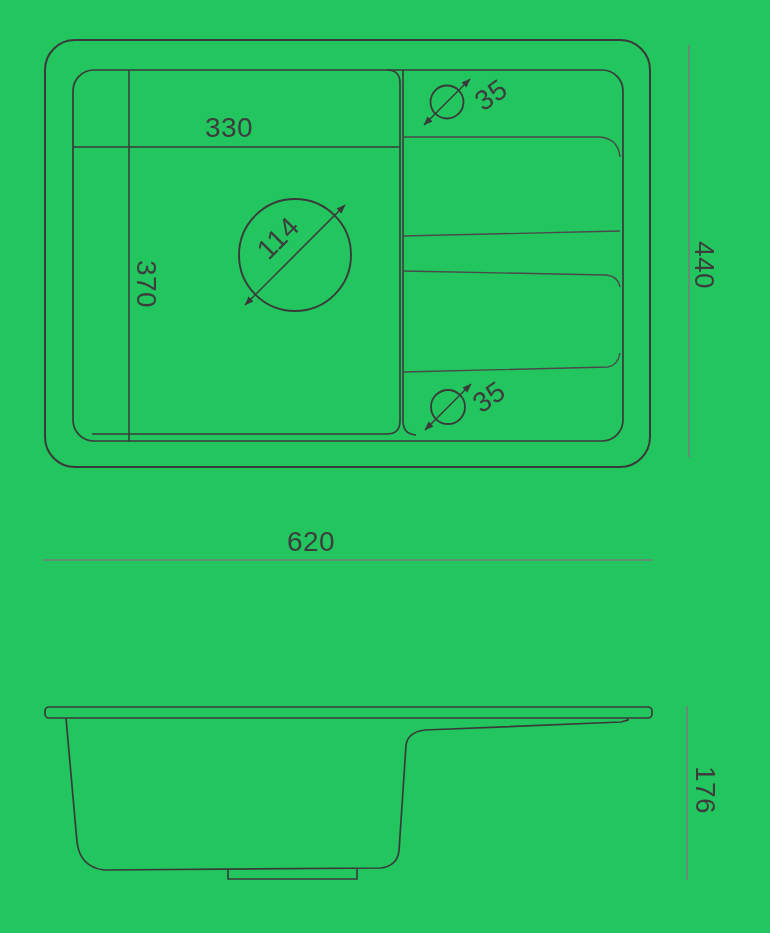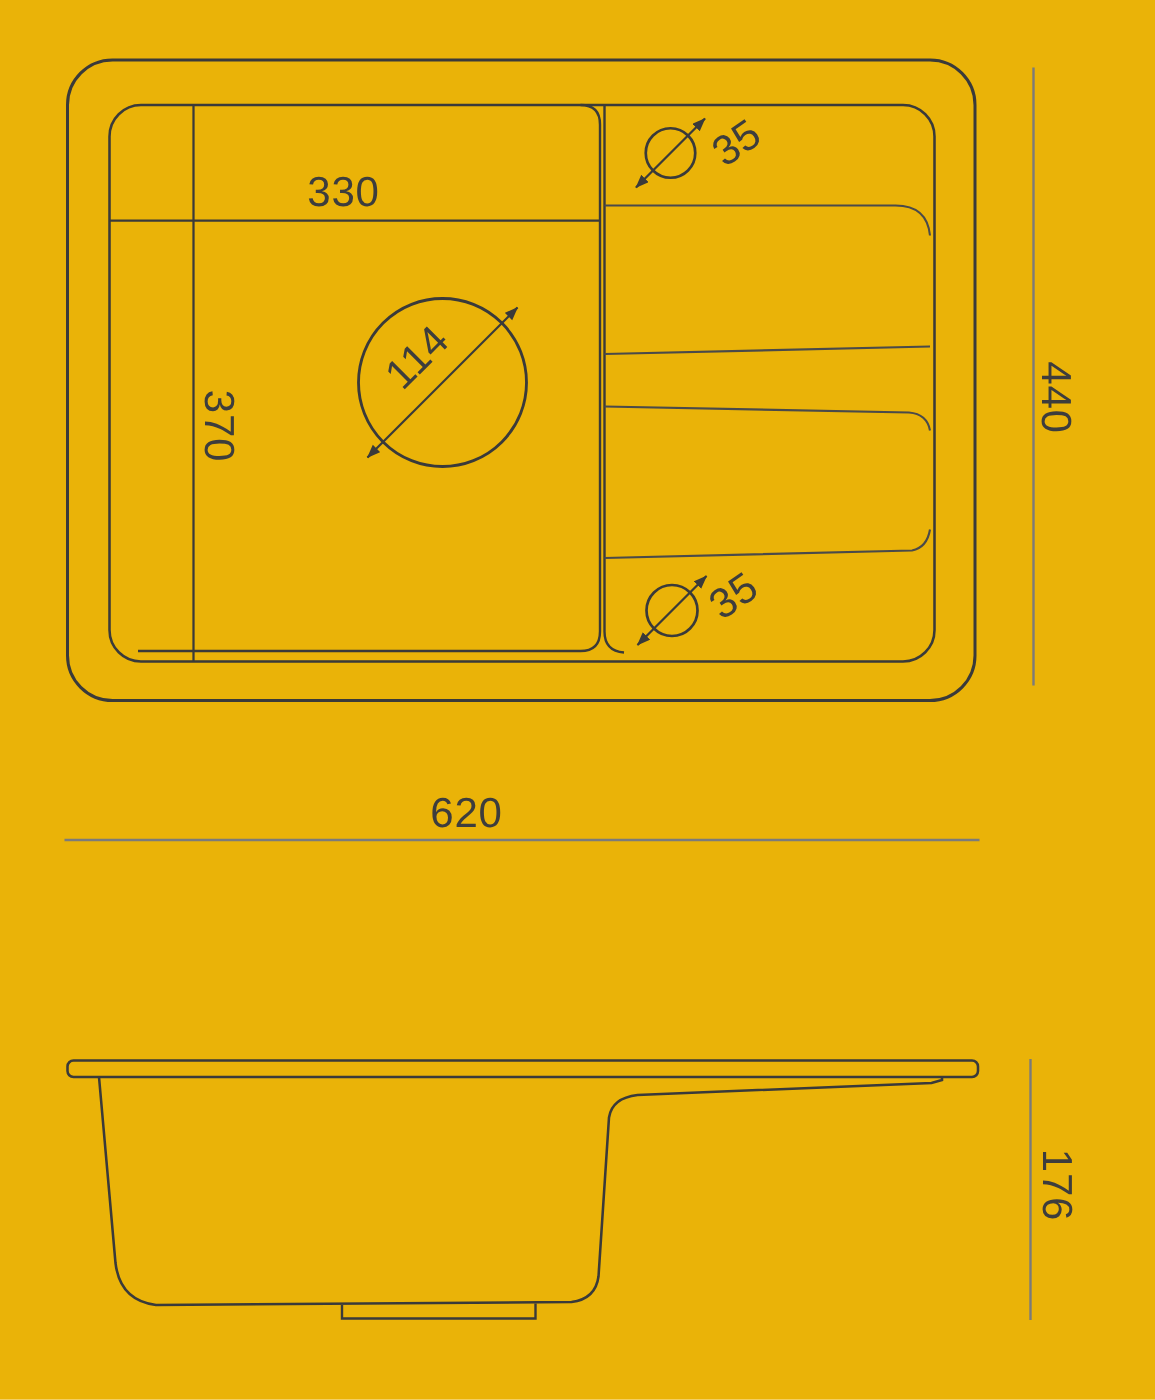--- a/index.html
+++ b/index.html
@@ -1,17 +1,17 @@
 <!DOCTYPE html>
 <html><head>
 <meta charset="utf-8">
 <style>
   html,body{margin:0;padding:0;}
   body{background:#ffffff;font-family:"Liberation Sans",sans-serif;}
-  .canvas{position:relative;width:770px;height:933px;background:#eab308;overflow:hidden;}
+  .canvas{position:relative;width:770px;height:933px;background:#22c55e;overflow:hidden;}
   svg{display:block;width:770px;height:933px;}
   svg text{
     font-family:"Liberation Sans",sans-serif;
     font-size:28px;
     letter-spacing:0.5px;
   }
   .dim-label{font-size:28px;}
 </style>
 </head>
 <body>

